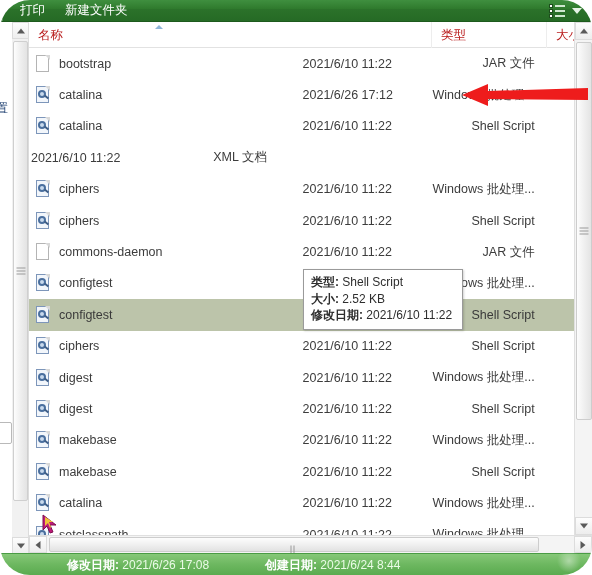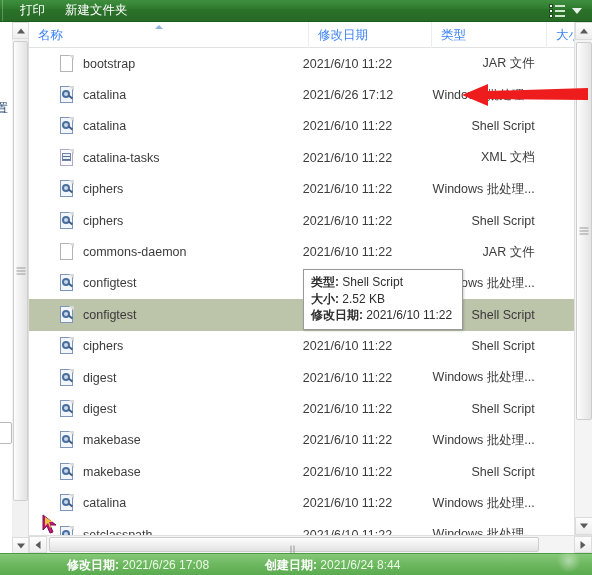--- a/index.html
+++ b/index.html
@@ -10,20 +10,21 @@
     font-family: "Liberation Sans", "DejaVu Sans", sans-serif;
     background: #ffffff;
   }
 
   #app {
     position: relative;
     width: 592px;
     height: 575px;
     overflow: hidden;
     background: #ffffff;
+    border-radius: 30px;
   }
 
   
   .toolbar {
     position: absolute;
     left: 0; top: 0;
     width: 592px; height: 22px;
     background: linear-gradient(to bottom, #3f8f3f 0%, #2f7a2d 42%, #2b722a 43%, #256a25 100%);
     border-bottom: 1px solid #1d5a1d;
     display: flex;
@@ -165,21 +166,21 @@
     left: 29px; top: 22px;
     width: 545px; height: 26px;
     background: #ffffff;
     border-bottom: 1px solid #e2e2e2;
   }
   .col-head .ch {
     position: absolute;
     top: 0; height: 26px;
     line-height: 26px;
     font-size: 12.5px;
-    color: #3b82f6;
+    color: #b91c1c;
     padding-left: 9px;
     white-space: nowrap;
   }
   .col-head .ch.sep { border-left: 1px solid #ededed; }
   .sort-caret {
     position: absolute;
     left: 126px; top: 3px;
     width: 0; height: 0;
     border-left: 4px solid transparent;
     border-right: 4px solid transparent;
@@ -204,21 +205,21 @@
     white-space: nowrap;
   }
   .row.selected {
     background: #bcc4aa;
     color: #3a3a3a;
   }
   .cell-name {
     width: 276px;
     display: flex;
     align-items: center;
-    padding-left: 30px;
+    padding-left: 6px;
     overflow: hidden;
   }
   .cell-date { width: 123px; padding-left: 2px; }
   .cell-type { width: 115px; padding-left: 1px; text-align: right; }
   .cell-size {
     width: 40px;
     text-align: right;
     padding-right: 1px;
     overflow: hidden;
   }
@@ -461,21 +462,20 @@
         </span>
     </div>
     <div class="sb-btn-down">
         <span class="arrow-down-s"></span>
       </div>
   </div>
 
   <div class="col-head">
     <div class="ch" style="left:0px;width:279px;">名称</div>
     <div class="sort-caret"></div>
-    <div class="ch sep" style="left:279px;width:123px;">修改日期</div>
     <div class="ch sep" style="left:402px;width:115px;">类型</div>
     <div class="ch sep" style="left:517px;width:40px;">大小</div>
   </div>
 
   <div class="list" id="file-list">
       <div class="row">
         <div class="cell-name">
           <span class="ficon "><span class="page"></span><span class="fold"></span><span class="glyph"></span><span class="tail"></span></span>
           <span class="fname">bootstrap</span>
         </div>
@@ -505,29 +505,20 @@
             <span class="glyph"></span>
             <span class="tail"></span>
           </span>
           <span class="fname">catalina</span>
         </div>
         <div class="cell-date">2021/6/10 11:22</div>
         <div class="cell-type">Shell Script</div>
         <div class="cell-size"></div>
       </div>
       <div class="row">
-        <div class="cell-name">
-          <span class="ficon xml">
-            <span class="page"></span>
-            <span class="fold"></span>
-            <span class="glyph"></span>
-            <span class="tail"></span>
-          </span>
-          <span class="fname">catalina-tasks</span>
-        </div>
         <div class="cell-date">2021/6/10 11:22</div>
         <div class="cell-type">XML 文档</div>
         <div class="cell-size"></div>
       </div>
       <div class="row">
         <div class="cell-name">
           <span class="ficon script">
             <span class="page"></span>
             <span class="fold"></span>
             <span class="glyph"></span>

